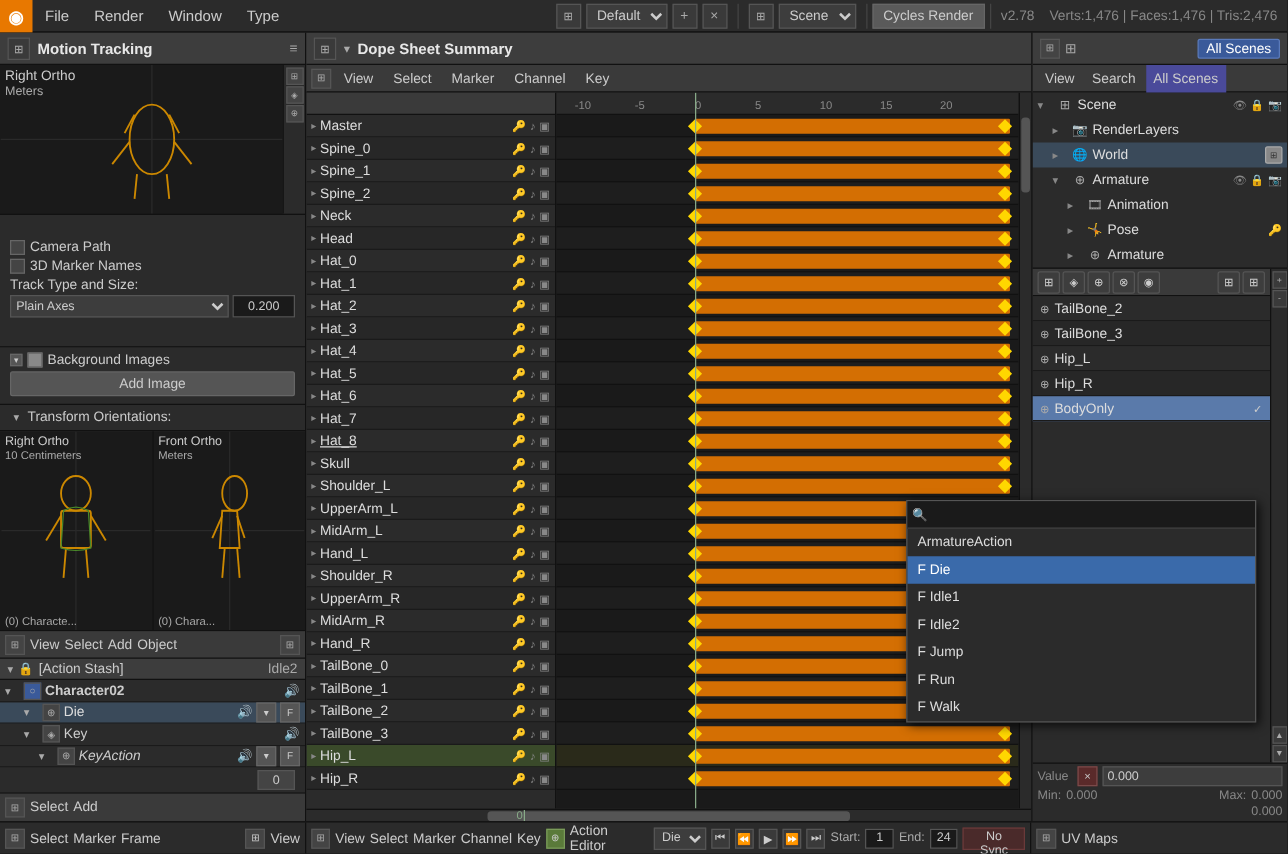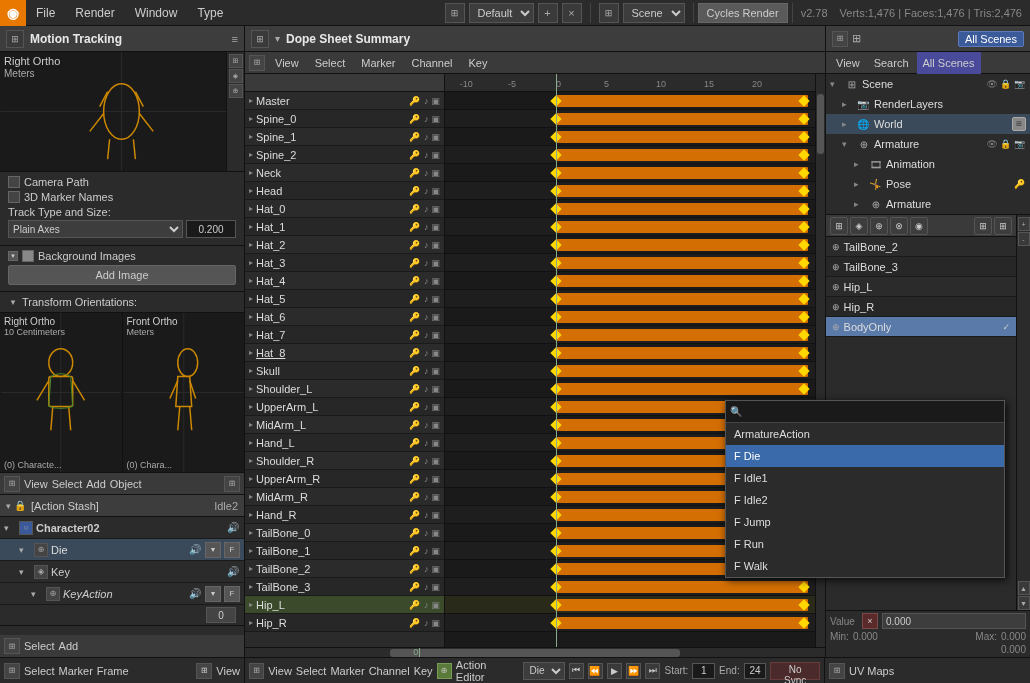--- a/index.html
+++ b/index.html
@@ -66,21 +66,21 @@
         <span style="position:absolute; top:3px; left:4px; color:#ccc; font-size:11px;">Right Ortho</span>
         <span style="position:absolute; top:16px; left:4px; color:#aaa; font-size:10px;">Meters</span>
 
         <div style="position:absolute; right:0; top:0; bottom:0; width:18px; background:#2b2b2b; border-left:1px solid #111; display:flex; flex-direction:column; align-items:center; padding-top:2px; gap:1px;">
           <div style="width:14px; height:14px; background:#444; border:1px solid #555; display:flex; align-items:center; justify-content:center; font-size:7px; color:#aaa; cursor:pointer;">⊞</div>
           <div style="width:14px; height:14px; background:#444; border:1px solid #555; display:flex; align-items:center; justify-content:center; font-size:7px; color:#aaa; cursor:pointer;">◈</div>
           <div style="width:14px; height:14px; background:#444; border:1px solid #555; display:flex; align-items:center; justify-content:center; font-size:7px; color:#aaa; cursor:pointer;">⊕</div>
         </div>
       </div>
 
-      <div style="padding:4px 8px; background:#2b2b2b; border-bottom:1px solid #111;">
+      <div style="padding:20px 8px; background:#2b2b2b; border-bottom:1px solid #111;">
         <div style="display:flex; align-items:center; gap:4px; margin-bottom:3px;">
           <div style="width:12px; height:12px; border:1px solid #666; background:#444; flex-shrink:0;"></div>
           <span style="font-size:11px; color:#ccc;">Camera Path</span>
         </div>
         <div style="display:flex; align-items:center; gap:4px; margin-bottom:3px;">
           <div style="width:12px; height:12px; border:1px solid #666; background:#444; flex-shrink:0;"></div>
           <span style="font-size:11px; color:#ccc;">3D Marker Names</span>
         </div>
         <div style="margin-bottom:3px;">
           <span style="font-size:11px; color:#ccc; display:block; margin-bottom:2px;">Track Type and Size:</span>

